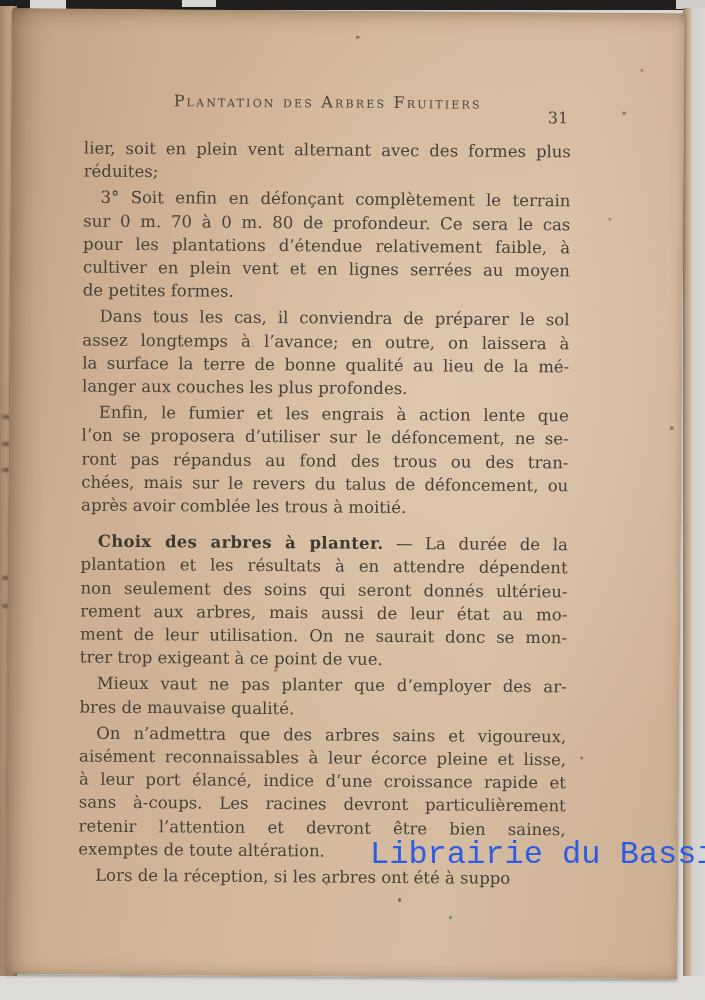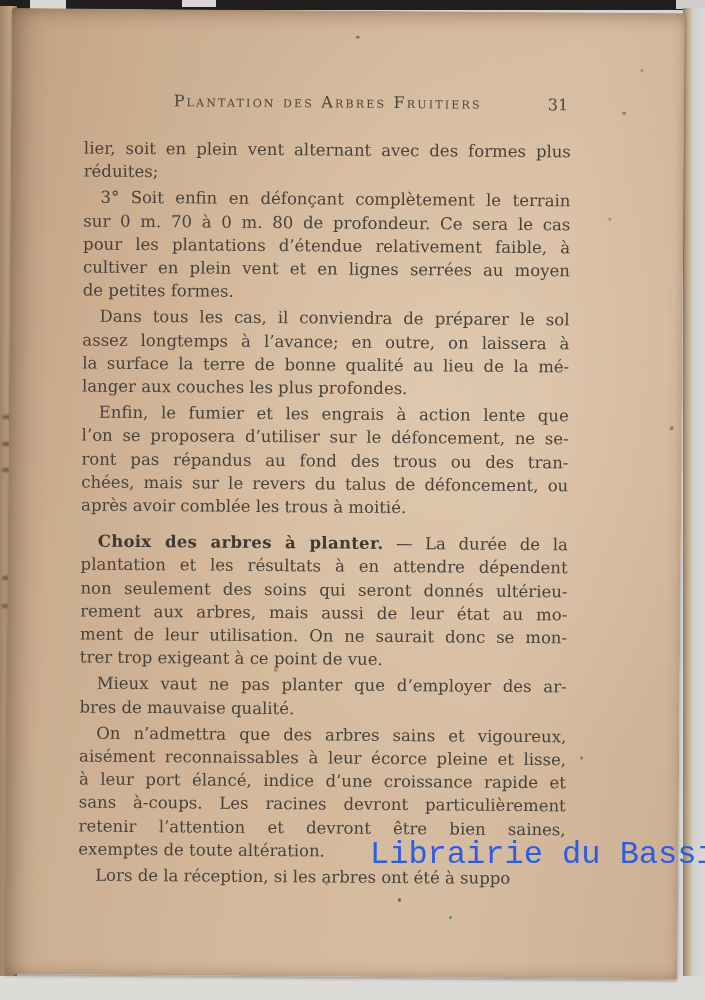--- a/index.html
+++ b/index.html
@@ -34,21 +34,21 @@
       inset 22px 0 28px -16px rgba(72,48,26,.50),
       inset -7px 0 14px -8px rgba(118,88,58,.38),
       inset 0 16px 20px -15px rgba(92,62,34,.40),
       inset 0 -10px 16px -12px rgba(92,62,34,.28),
       0 2px 3px rgba(0,0,0,.28);
   }
 
   
   .running-header{position:absolute;left:73px;top:82px;width:487px;height:22px;
     font-variant:small-caps;letter-spacing:2.2px;font-size:16px;color:#4b453c;text-align:center;}
-  .running-header .num{position:absolute;right:3px;top:1px;letter-spacing:0;font-variant:normal;margin-left:44px;}
+  .running-header .num{position:absolute;right:3px;top:14px;letter-spacing:0;font-variant:normal;margin-left:44px;}
 
   
   .text-block{position:absolute;left:73px;top:128px;width:487px;
     font-size:16.5px;line-height:23.2px;color:#46413a;
     text-rendering:optimizeLegibility;}
   .para{margin-top:3px;}
   .para:first-child{margin-top:0;}
   .para.head{margin-top:13px;}
   .para.indent .line:first-child{text-indent:17px;}
   .line{white-space:normal;}

